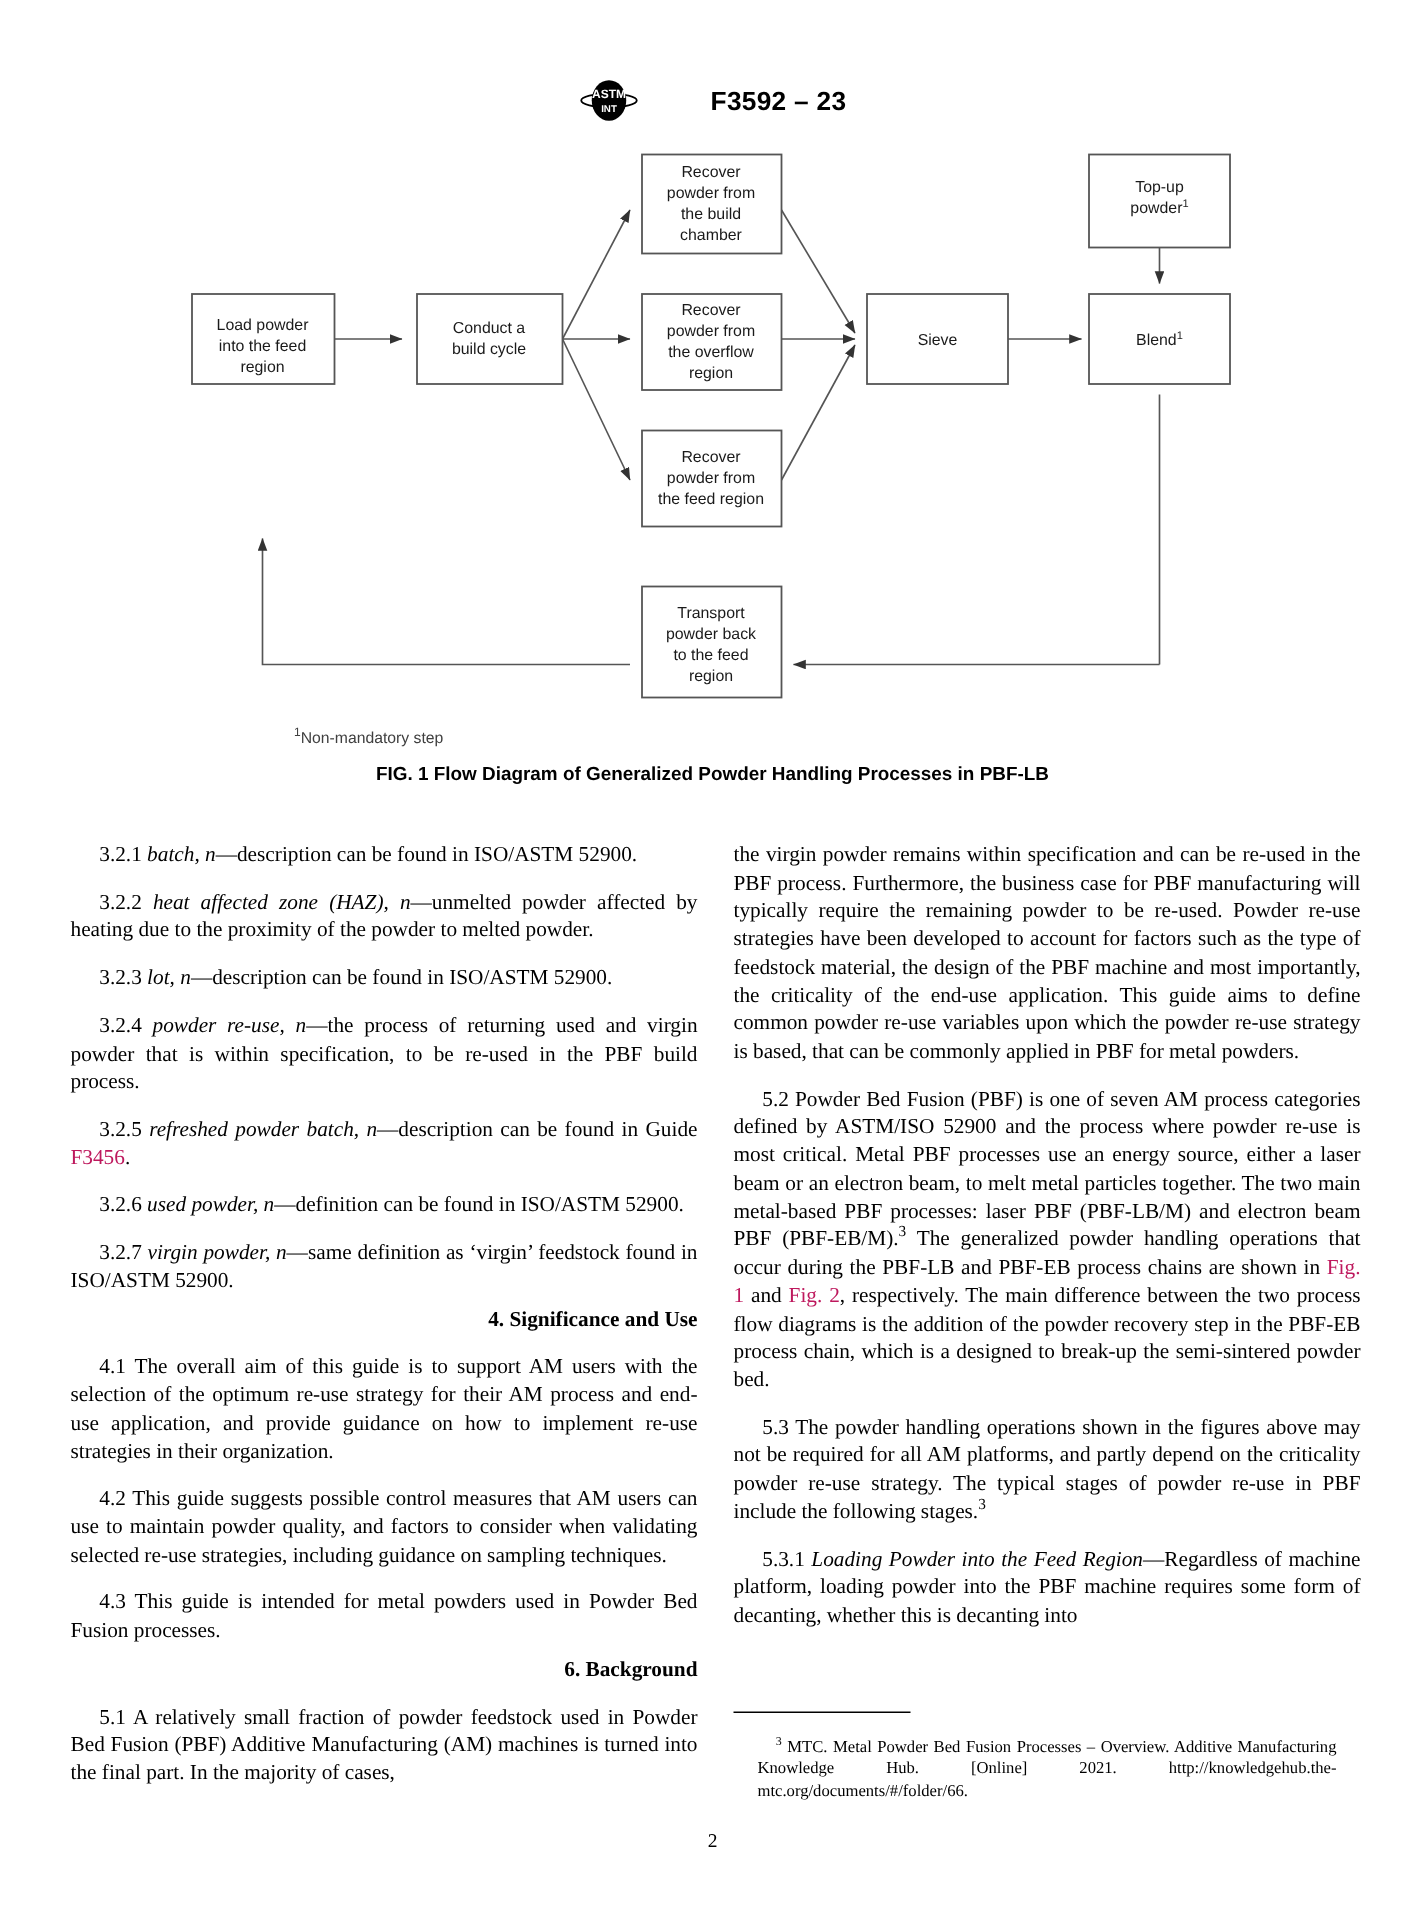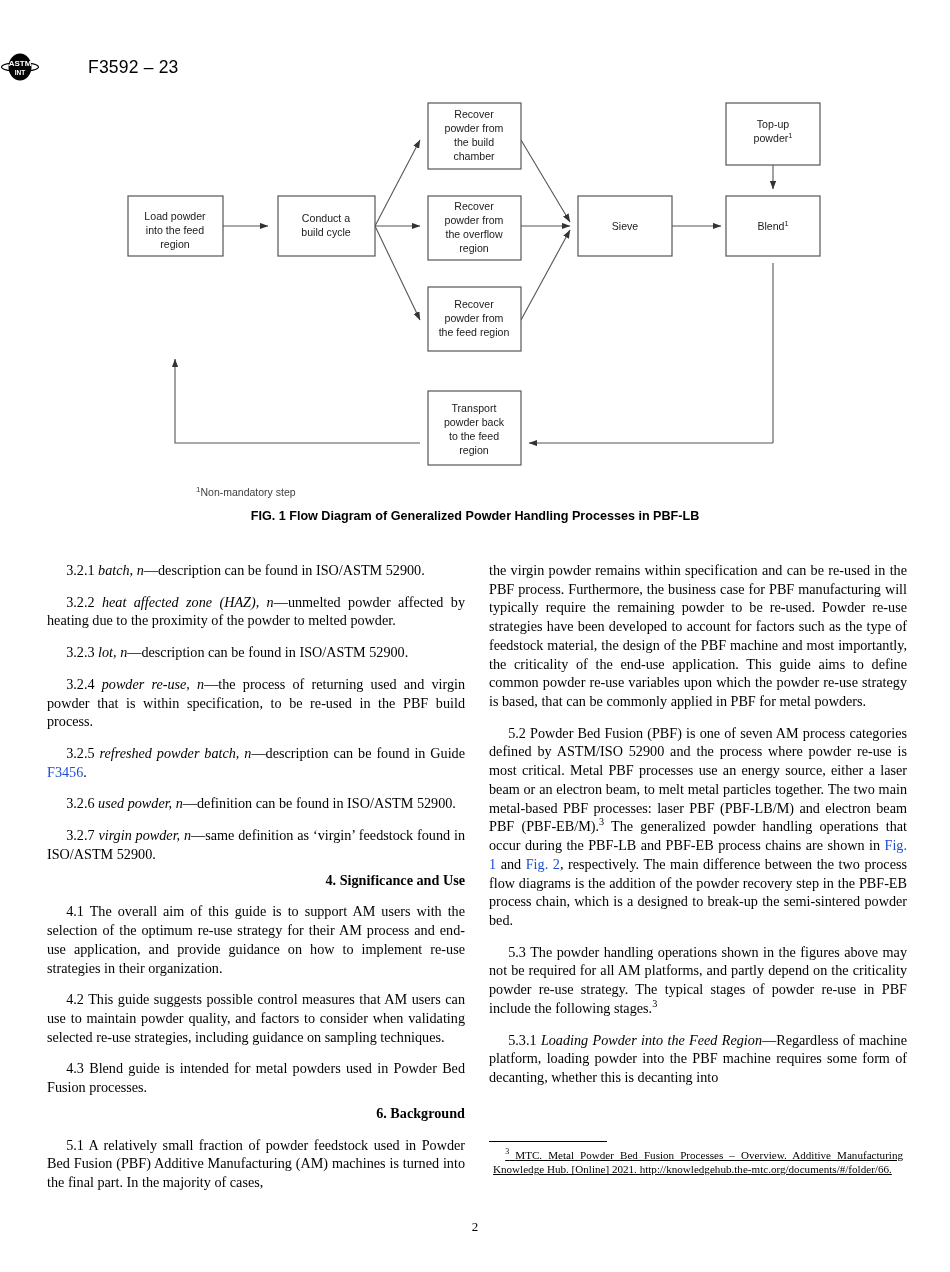--- a/index.html
+++ b/index.html
@@ -17,30 +17,31 @@
   }
 
   
   .page-header {
     position: absolute;
     top: 52px;
     left: 0;
     width: 950px;
     display: flex;
     align-items: center;
+    justify-content: center;
     gap: 12px;
   }
   .astm-logo {
     width: 40px;
     height: 30px;
     display: block;
   }
   .doc-designation {
     font-family: "Liberation Sans", sans-serif;
-    font-weight: normal;
+    font-weight: bold;
     font-size: 17.5px;
     letter-spacing: 0.2px;
     padding-left: 36px;
   }
 
   
   .figure-area {
     position: absolute;
     top: 92px;
     left: 0;
@@ -100,43 +101,42 @@
   p.para.noindent { text-indent: 0; }
   h3.sec-head {
     margin: 0.50em 0 0.06em 0;
     font-size: 14.2px;
     font-weight: bold;
     text-indent: 0;
     text-align: right;
   }
   .num { white-space: nowrap; }
   .term { font-style: italic; }
-  .xref { color: #1d4ed8; }
+  .xref { color: #be185d; }
   sup { font-size: 0.72em; line-height: 0; }
 
   
   .footnote-block {
     position: absolute;
     left: 442px;
     top: 593px;
     width: 418px;
   }
   .footnote-rule {
     width: 118px;
     height: 0;
     border-top: 0.8px solid #000;
     margin-bottom: 6px;
   }
   .footnote-text {
     font-size: 11.1px;
     line-height: 1.30;
     text-align: justify;
     text-indent: 1.1em;
-    margin: 4px;
-    text-decoration: underline;
+    margin: 16px;
   }
 
   
   .page-number {
     position: absolute;
     top: 1219px;
     left: 0;
     width: 950px;
     text-align: center;
     font-size: 13px;
@@ -266,21 +266,21 @@
     <p class="para"><span class="num">3.2.6</span> <span class="term">used powder, n</span><span>—definition can be found in ISO/ASTM 52900.</span></p>
 
     <p class="para"><span class="num">3.2.7</span> <span class="term">virgin powder, n</span><span>—same definition as ‘virgin’ feedstock found in ISO/ASTM 52900.</span></p>
 
     <h3 class="sec-head">4.  Significance and Use</h3>
 
     <p class="para"><span class="num">4.1</span> <span>The overall aim of this guide is to support AM users with the selection of the optimum re-use strategy for their AM process and end-use application, and provide guidance on how to implement re-use strategies in their organization.</span></p>
 
     <p class="para"><span class="num">4.2</span> <span>This guide suggests possible control measures that AM users can use to maintain powder quality, and factors to consider when validating selected re-use strategies, including guidance on sampling techniques.</span></p>
 
-    <p class="para"><span class="num">4.3</span> <span>Blend guide is intended for metal powders used in Powder Bed Fusion processes.</span></p>
+    <p class="para"><span class="num">4.3</span> <span>This guide is intended for metal powders used in Powder Bed Fusion processes.</span></p>
 
     <h3 class="sec-head">6.  Background</h3>
 
     <p class="para"><span class="num">5.1</span> <span>A relatively small fraction of powder feedstock used in Powder Bed Fusion (PBF) Additive Manufacturing (AM) machines is turned into the final part. In the majority of cases,</span></p>
   </div>
 
   <div class="col col-right">
 
     <p class="para noindent">the virgin powder remains within specification and can be re-used in the PBF process. Furthermore, the business case for PBF manufacturing will typically require the remaining powder to be re-used. Powder re-use strategies have been developed to account for factors such as the type of feedstock material, the design of the PBF machine and most importantly, the criticality of the end-use application. This guide aims to define common powder re-use variables upon which the powder re-use strategy is based, that can be commonly applied in PBF for metal powders.</p>
 

